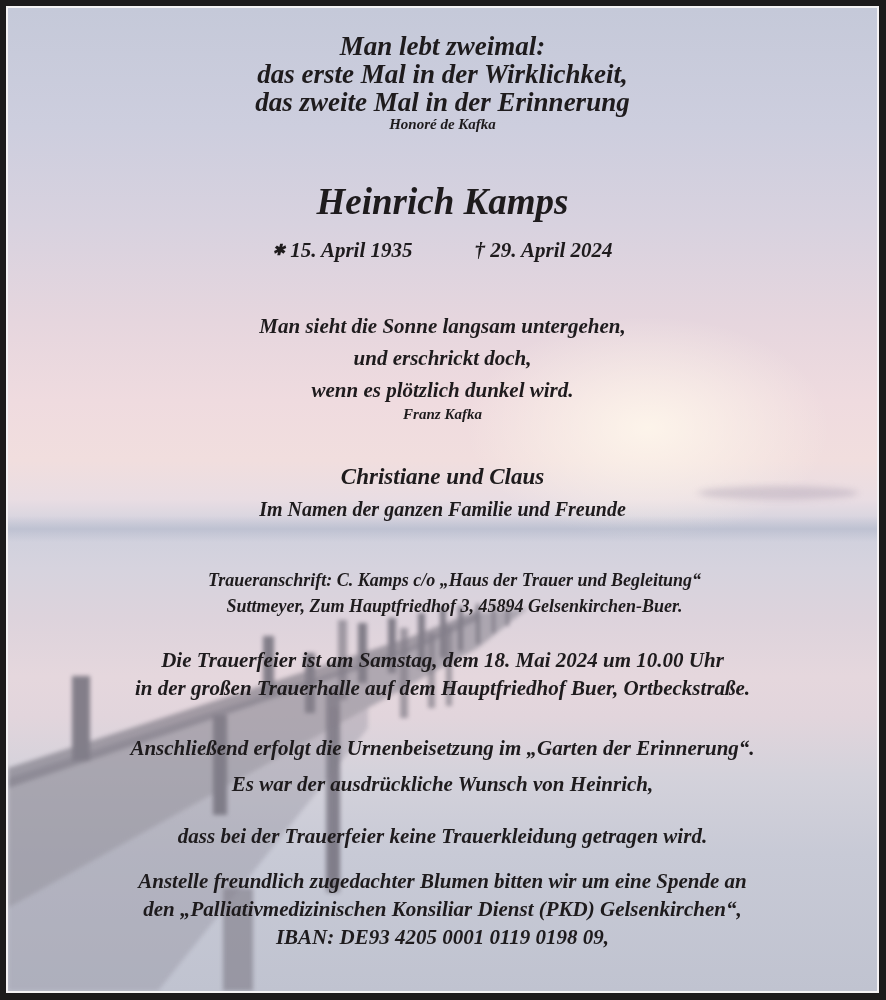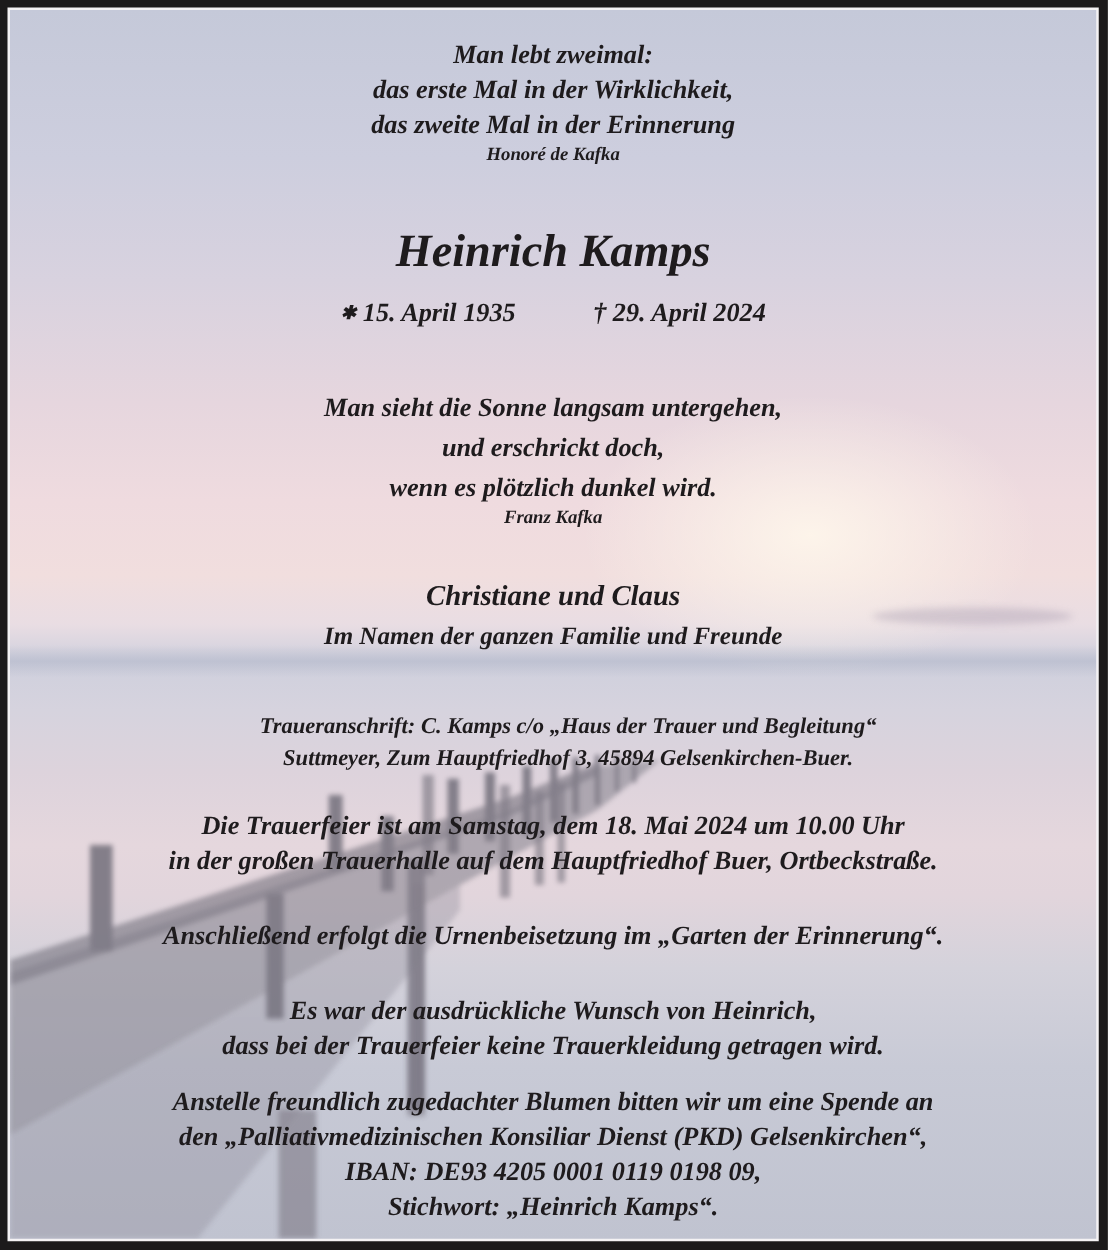--- a/index.html
+++ b/index.html
@@ -78,21 +78,21 @@
       color: #1e1b1d;
       text-align: center;
     }
     .line {
       position: absolute;
       left: 0;
       width: 869px;
       white-space: nowrap;
       line-height: 1;
     }
-    .q1 { font-size: 21px; }
+    .q1 { font-size: 27px; }
     .attr { font-size: 15px; }
     .name { font-size: 37px; }
     .dates { font-size: 21px; }
     .q2 { font-size: 21px; }
     .family { font-size: 23px; }
     .family-sub { font-size: 20px; }
     .addr { font-size: 18px; margin-left: 12px; }
     .body { font-size: 21px; }
     .dates .sep { display: inline-block; width: 62px; }
   </style>
@@ -162,22 +162,21 @@
     <div class="line family-sub" style="top:491px">Im Namen der ganzen Familie und Freunde</div>
 
     <div class="line addr" style="top:563px">Traueranschrift: C. Kamps c/o „Haus der Trauer und Begleitung“</div>
     <div class="line addr" style="top:589px">Suttmeyer, Zum Hauptfriedhof 3, 45894 Gelsenkirchen-Buer.</div>
 
     <div class="line body" style="top:642px">Die Trauerfeier ist am Samstag, dem 18. Mai 2024 um 10.00 Uhr</div>
     <div class="line body" style="top:670px">in der großen Trauerhalle auf dem Hauptfriedhof Buer, Ortbeckstraße.</div>
 
     <div class="line body" style="top:730px">Anschließend erfolgt die Urnenbeisetzung im „Garten der Erinnerung“.</div>
 
-    <div class="line body" style="top:790px">Es war der ausdrückliche Wunsch von Heinrich,</div>
+    <div class="line body" style="top:766px">Es war der ausdrückliche Wunsch von Heinrich,</div>
     <div class="line body" style="top:818px">dass bei der Trauerfeier keine Trauerkleidung getragen wird.</div>
 
     <div class="line body" style="top:863px">Anstelle freundlich zugedachter Blumen bitten wir um eine Spende an</div>
     <div class="line body" style="top:891px">den „Palliativmedizinischen Konsiliar Dienst (PKD) Gelsenkirchen“,</div>
     <div class="line body" style="top:919px">IBAN: DE93 4205 0001 0119 0198 09,</div>
-    <div class="line body" style="top:947px">Stichwort: „Heinrich Kamps“.</div>
 
   </div>
 </div>
 
 </body></html>

